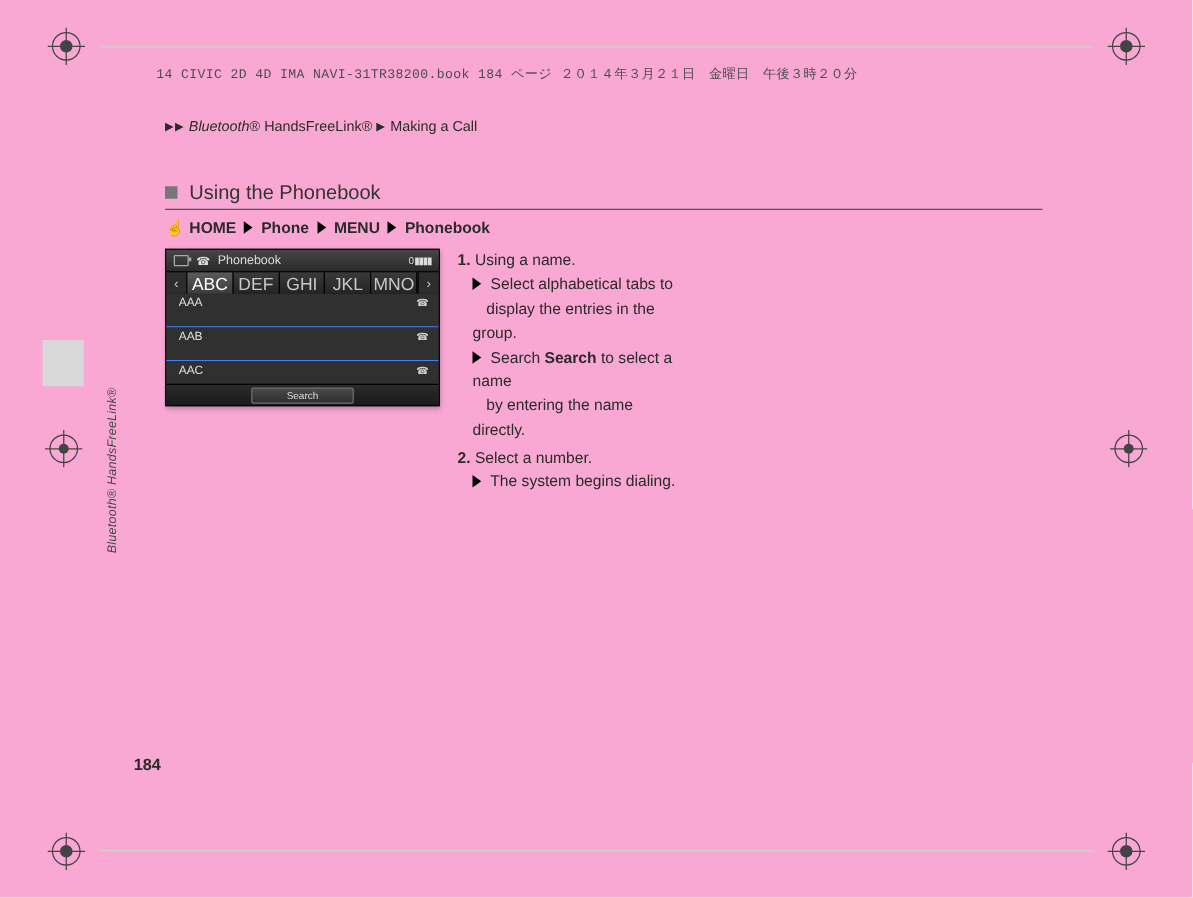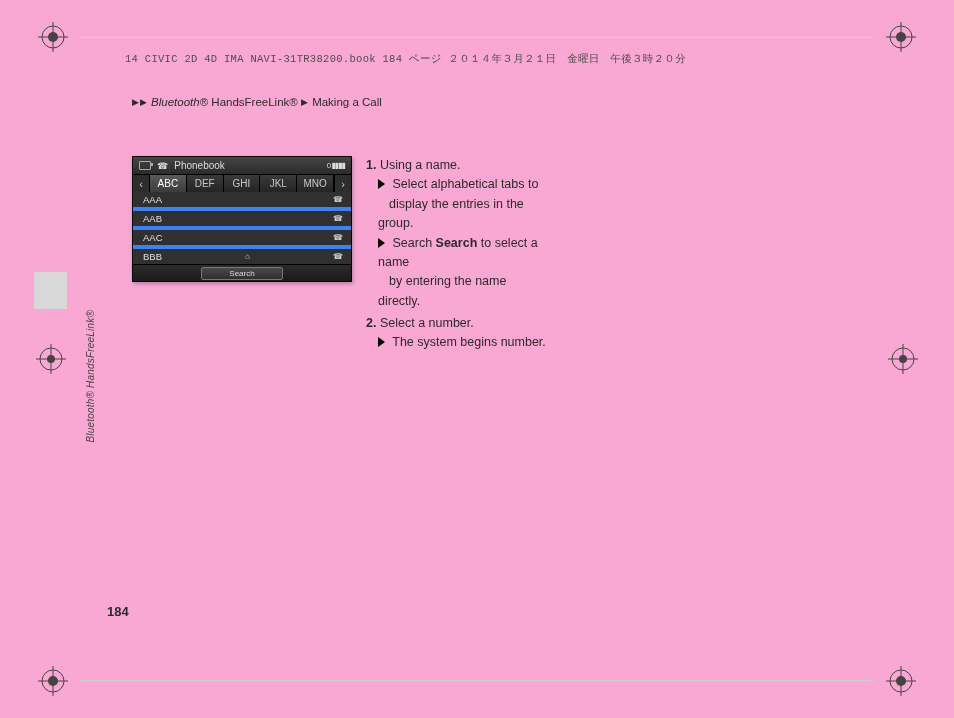--- a/index.html
+++ b/index.html
@@ -81,27 +81,27 @@
     width:2px;height:3px;background:#aaa;}
   .shot-header .hdr-phone{font-size:9px;}
   .shot-header .spacer{flex:1;}
   .shot-header .sig{font-size:8px;letter-spacing:-1px;}
   .tabs{height:17px;display:flex;align-items:stretch;background:#1b1b1b;}
   .tabs .arrow{width:16px;background:#2d2d2d;color:#ccc;display:flex;
     align-items:center;justify-content:center;font-size:11px;
     border-right:1px solid #000;cursor:default;}
   .tabs .arrow:last-child{border-right:none;border-left:1px solid #000;}
   .tabs .tab{flex:1;display:flex;align-items:center;justify-content:center;
-    font-size:10px;color:#c8c8c8;border-right:1px solid #000;
+    font-size:14px;color:#c8c8c8;border-right:1px solid #000;
     background:linear-gradient(#3a3a3a,#242424);}
   .tabs .tab.active{background:linear-gradient(#5a5a5a,#3c3c3c);color:#fff;}
   .list{flex:1;overflow:hidden;}
   .list .entry{height:14px;display:flex;align-items:center;
-    padding:0 8px 1px 10px;background:var(--ui-row);color:#e0e0e0;
-    font-size:9.5px;border-bottom:4px solid #3b82f6;gap:4px;}
+    padding:0 8px 12px 10px;background:var(--ui-row);color:#e0e0e0;
+    font-size:9.5px;border-bottom:1px solid #3b82f6;gap:4px;}
   .list .entry .glyph{margin-left:auto;font-size:8px;color:#cfcfcf;}
   .shot-footer{height:16px;display:flex;align-items:center;
     justify-content:center;background:linear-gradient(#2b2b2b,#1a1a1a);
     border-top:1px solid #000;}
   .shot-footer .search{width:80px;height:11px;border:1px solid #777;
     border-radius:2px;display:flex;align-items:center;justify-content:center;
     font-size:8px;color:#ddd;background:linear-gradient(#4a4a4a,#2e2e2e);}
 </style>
 </head>
 <body>
@@ -165,20 +165,34 @@
     <span class="tri">▶</span><span class="tri">▶</span>
     <i>Bluetooth</i><span>® HandsFreeLink®</span>
     <span class="tri">▶</span>
     <span>Making a Call</span>
   </div>
 
   <div class="tabstub"></div>
   <div class="sidelabel">Bluetooth® HandsFreeLink®</div>
 
   <div class="section">
+    <div class="section-title">
+      <span class="sq"></span>
+      <span>Using the Phonebook</span>
+    </div>
+    <div class="navpath">
+      <span class="hand">☝</span>
+      <b>HOME</b>
+      <span class="ptri"></span>
+      <b>Phone</b>
+      <span class="ptri"></span>
+      <b>MENU</b>
+      <span class="ptri"></span>
+      <b>Phonebook</b>
+    </div>
 
     <div class="row">
 
       <div class="shot">
         <div class="shot-header">
           <span class="batt"></span>
           <span class="hdr-phone">☎</span>
           <span>Phonebook</span>
           <span class="spacer"></span>
           <span class="sig">0 ▮▮▮▮</span>
@@ -235,21 +249,21 @@
               <span class="tri2"></span>
               <span>Search </span><b>Search</b><span> to select a name</span><br>
               <span style="padding-left:11px;">by entering the name directly.</span>
             </div>
           </li>
           <li>
             <span class="num">2.</span>
             <span>Select a number.</span>
             <div class="sub">
               <span class="tri2"></span>
-              <span>The system begins number.</span>
+              <span>The system begins dialing.</span>
             </div>
           </li>
         </ol>
       </div>
     </div>
   </div>
 
   <div class="pagenum">184</div>
 </div>
 

